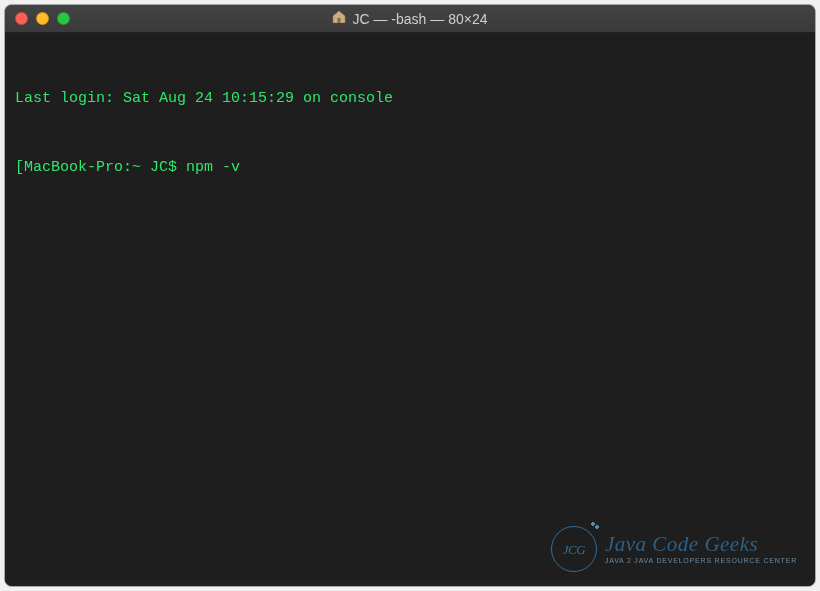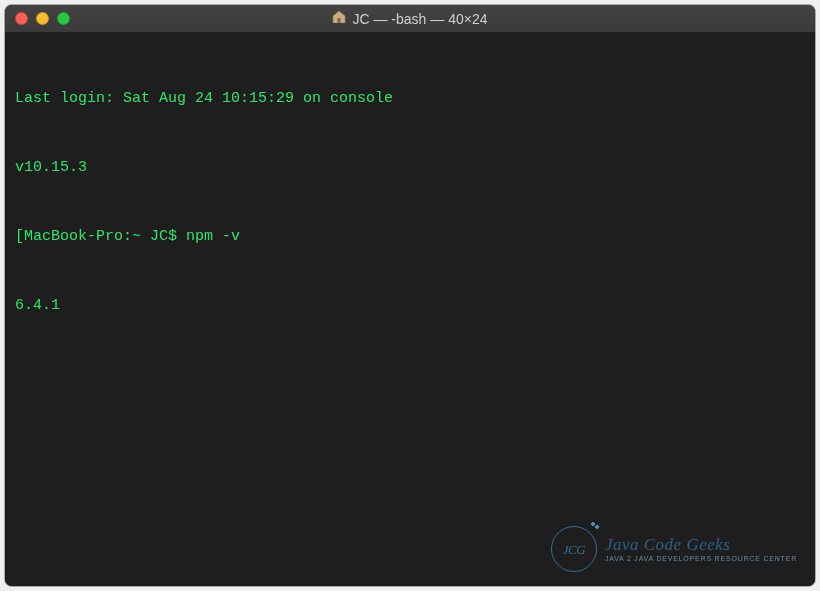--- a/index.html
+++ b/index.html
@@ -122,21 +122,21 @@
                   radial-gradient(circle at 70% 60%, #5aa3d1 18%, transparent 19%);
     }
     .wm-text {
       display: flex;
       flex-direction: column;
       line-height: 1;
     }
     .wm-main {
       font-family: Georgia, "Times New Roman", serif;
       font-style: italic;
-      font-size: 17px;
+      font-size: 21px;
       color: #2f6d97;
       letter-spacing: 0.5px;
     }
     .wm-sub {
       font-family: Arial, sans-serif;
       font-size: 7px;
       color: #7a9db5;
       letter-spacing: 0.8px;
       margin-top: 2px;
       text-transform: uppercase;
@@ -153,29 +153,27 @@
       <div class="traffic-light tl-min"></div>
       <div class="traffic-light tl-max"></div>
     </div>
     <div class="title-wrap">
       <span class="title-icon">
         <svg width="14" height="12" viewBox="0 0 14 12">
           <path d="M1 5 L7 0 L13 5 L13 12 L1 12 Z" fill="#d9b98a" stroke="#a0855f" stroke-width="0.6"></path>
           <rect x="5.5" y="7" width="3" height="5" fill="#8b6f47"></rect>
         </svg>
       </span>
-      <span>JC — -bash — 40×24</span>
+      <span>JC — -bash — 80×24</span>
     </div>
   </div>
 
   <div class="terminal-body">
     <span class="line">Last login: Sat Aug 24 10:15:29 on console</span>
-    <span class="line">v10.15.3</span>
     <span class="line">[MacBook-Pro:~ JC$ npm -v</span>
-    <span class="line">6.4.1</span>
 
     <div class="watermark">
       <div class="wm-badge">
         <span>JCG</span>
       </div>
       <div class="wm-text">
         <span class="wm-main">Java Code Geeks</span>
         <span class="wm-sub">Java 2 Java Developers Resource Center</span>
       </div>
     </div>

